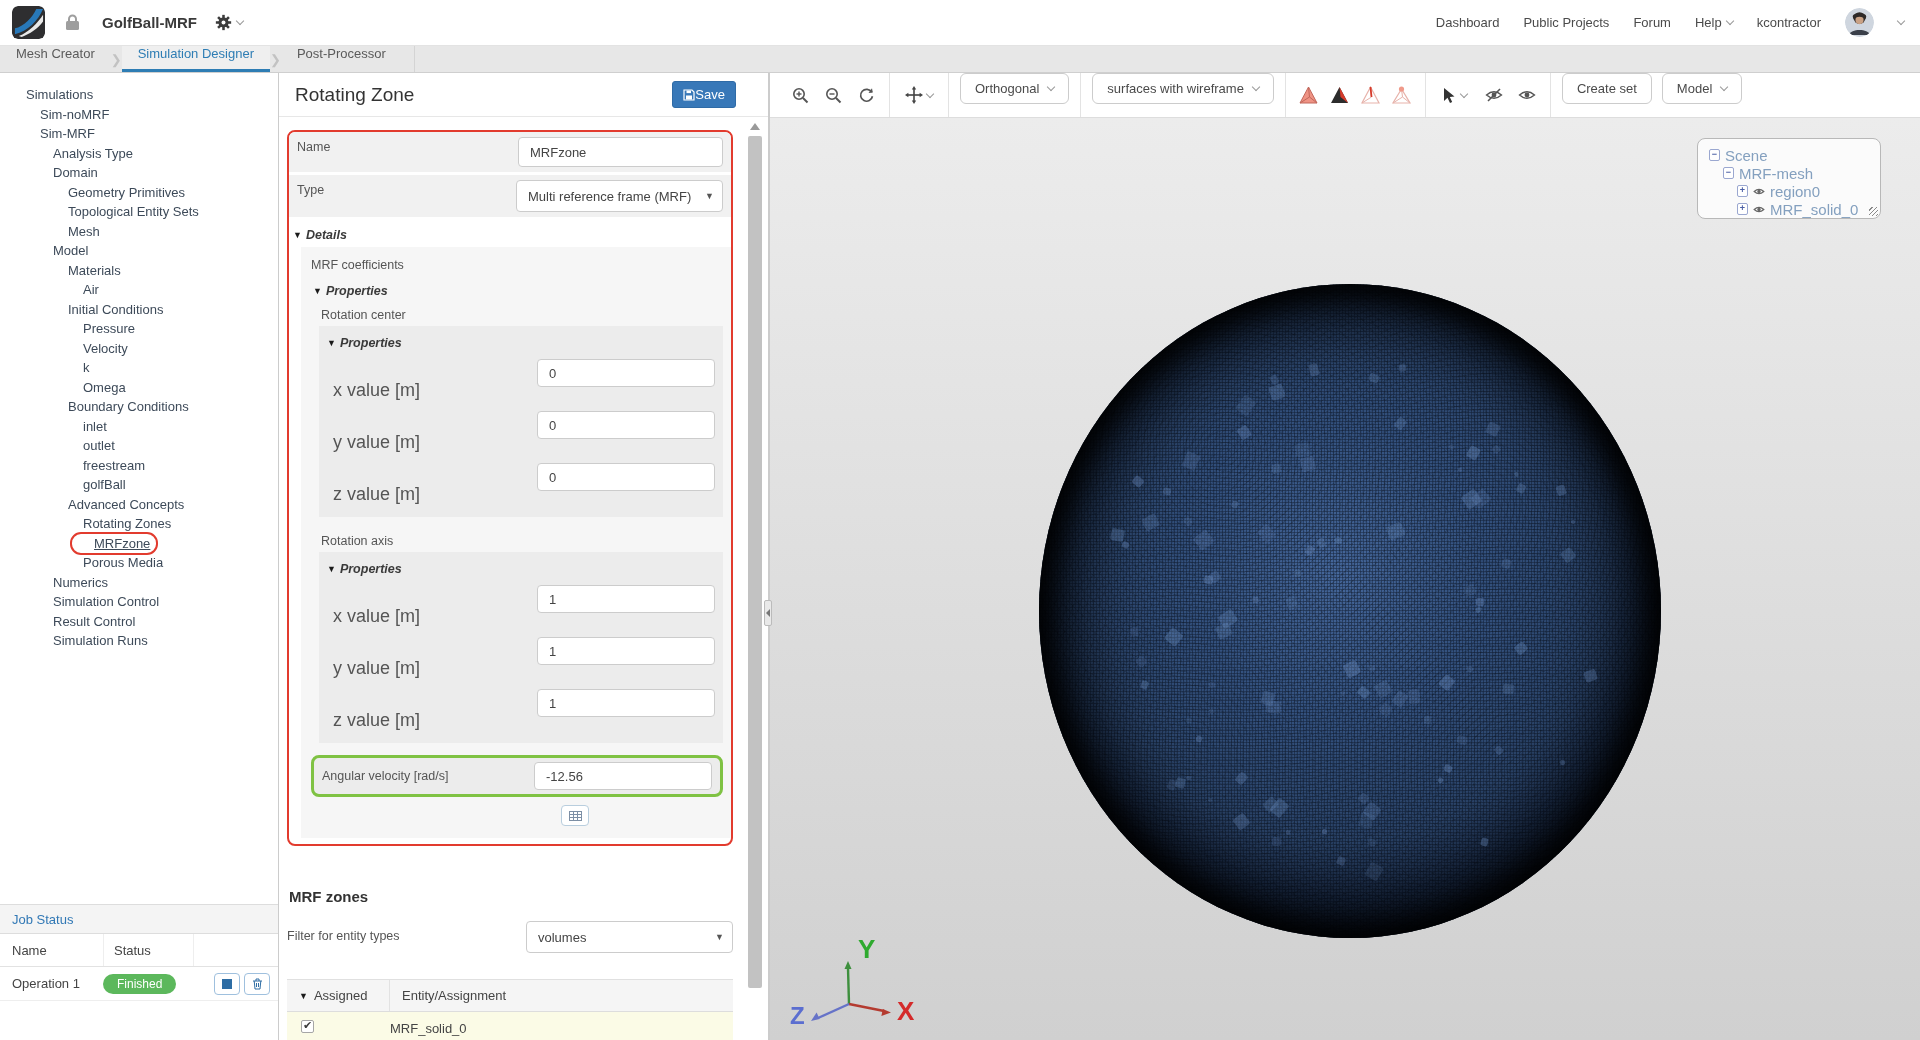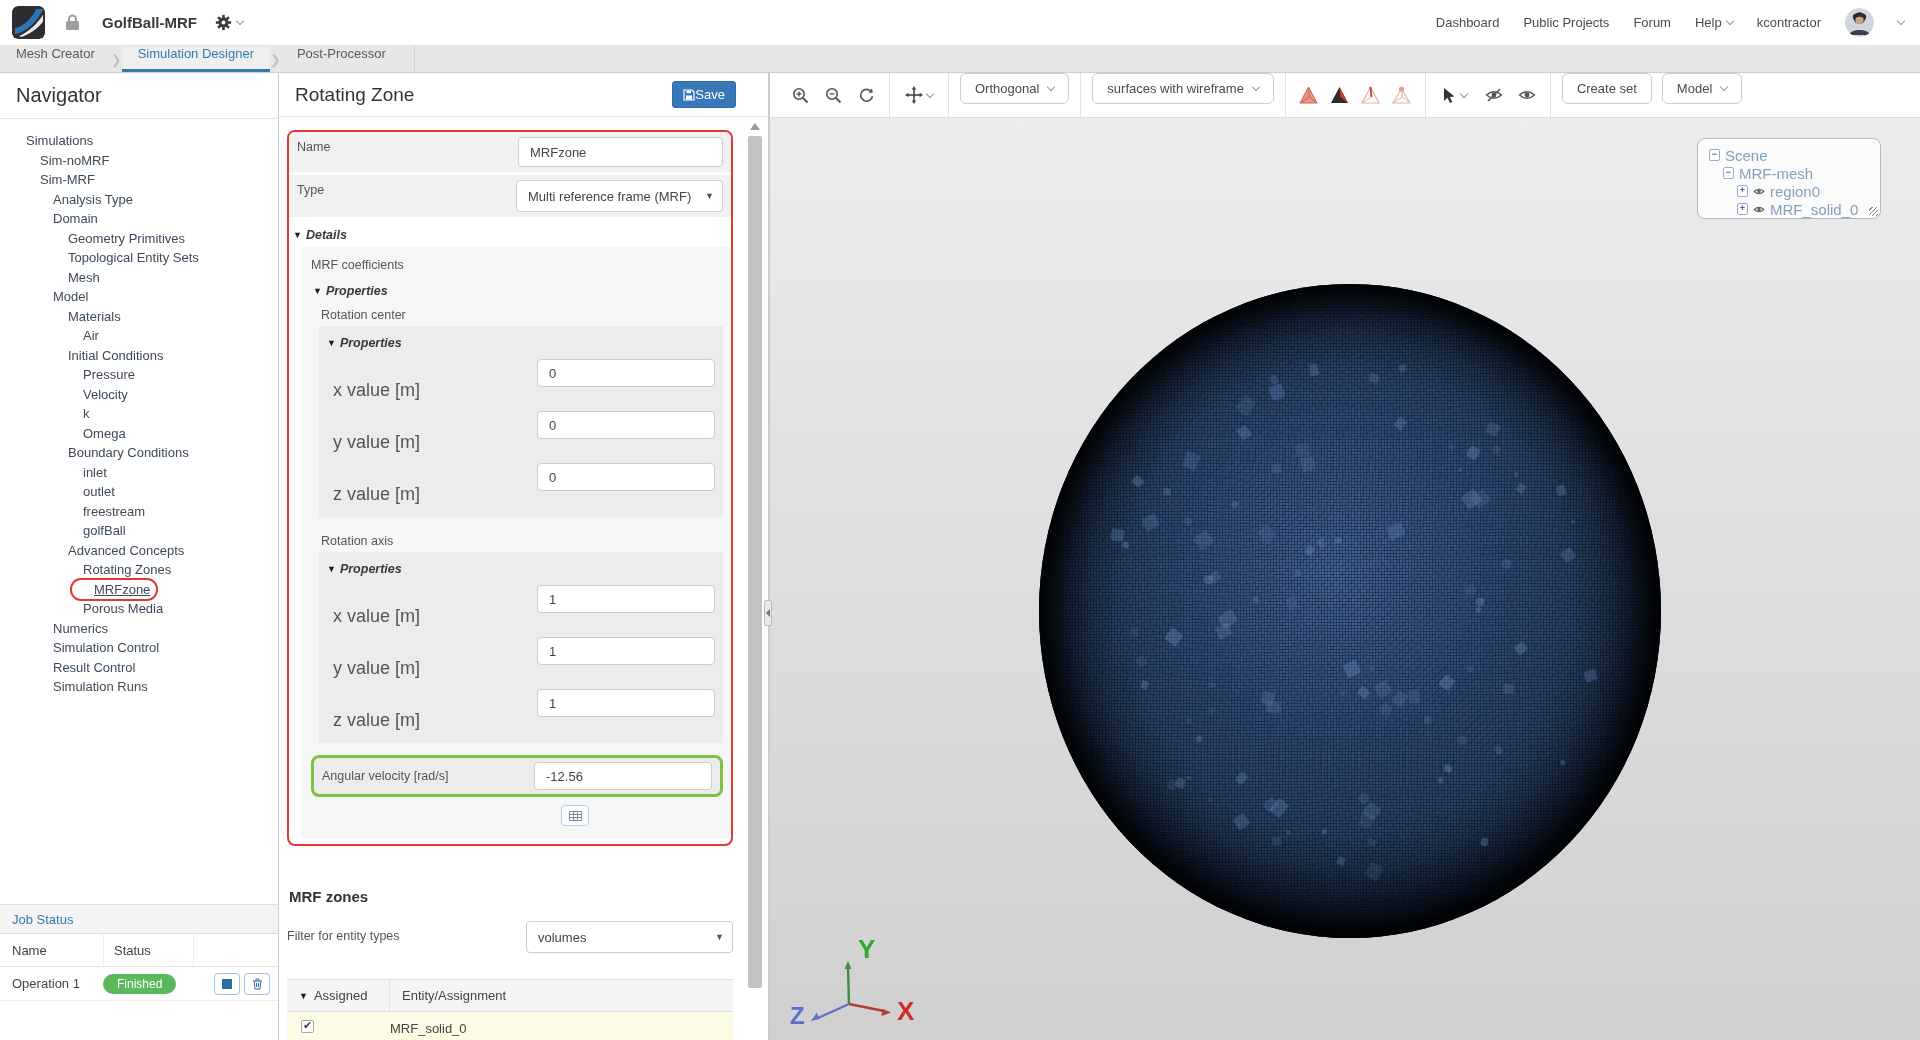--- a/index.html
+++ b/index.html
@@ -228,23 +228,20 @@
       <span>Simulation Designer</span>
     </div>
   <div class="tab-sep">❯</div>
   <div class="tab tabactive-false">
       <span>Post-Processor</span>
     </div>
   <div class="tabbar-div"></div>
 </div>
 
 <div class="nav-panel">
-  <div class="nav-header">
-    <span class="nav-title">Navigator</span>
-  </div>
   <div class="tree">
     <div class="ti lv0">
         <span class="tic ic-minus-expander"></span>
         <span>Simulations</span>
       </div>
     <div class="ti lv1">
         <span class="tic ic-plus-expander"></span>
         <span>Sim-noMRF</span>
       </div>
     <div class="ti lv1">

